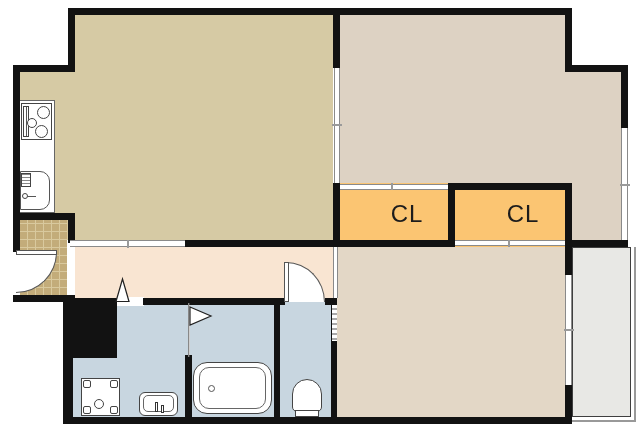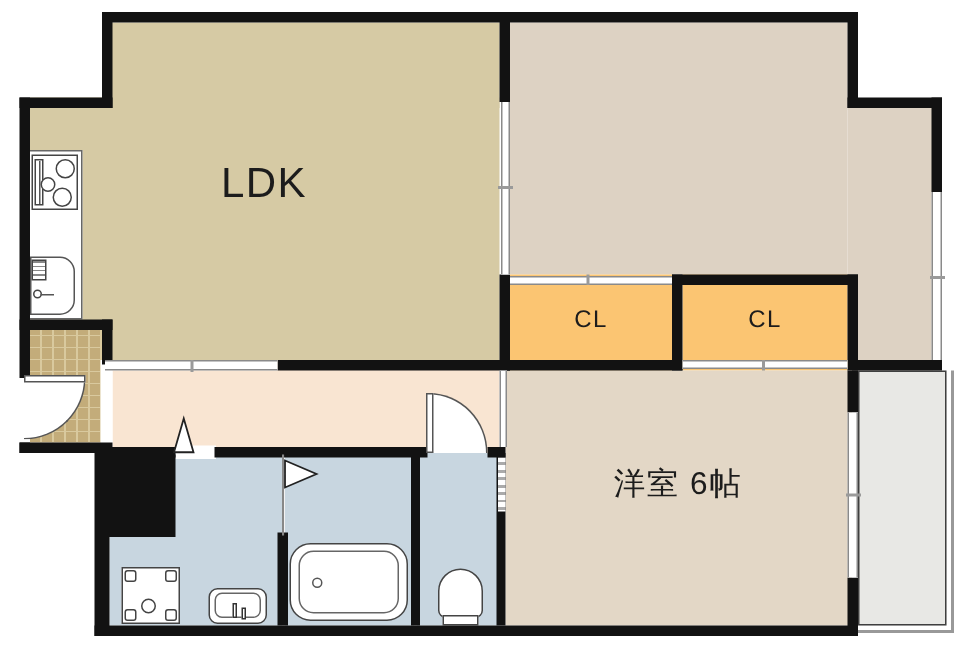--- a/index.html
+++ b/index.html
@@ -15,21 +15,21 @@
   .door-v{z-index:5;background:#fff;border-left:1.3px solid var(--door_line,#8a8a8a);
           border-right:1.3px solid var(--door_line,#8a8a8a);}
   .tick{z-index:5;background:#9a9a9a;}
   .arc{z-index:6;background:#fff;}
   .leaf{z-index:6;background:#fff;border:1px solid #555;}
   svg.overlay{z-index:7;position:absolute;left:0;top:0;pointer-events:none;}
   .label{z-index:8;position:absolute;transform:translate(-50%,-50%);color:#1c1c1c;
          white-space:nowrap;letter-spacing:1px;}
   .label-lg{font-size:28px;}
   .label-md{font-size:21px;}
-  .label-sm{font-size:16px;}
+  .label-sm{font-size:24px;margin-left:13px;}
   .circle{border-radius:50%;}
   #genkan{background-color:var(--genkan_tile,#c3ac7a);
     background-image:
       repeating-linear-gradient(0deg,transparent 0 7px,var(--genkan_line,#d9c99e) 7px 8px),
       repeating-linear-gradient(90deg,transparent 0 7px,var(--genkan_line,#d9c99e) 7px 8px);}
   #balcony{background:var(--balcony,#e8e8e5);border:1.5px solid #3f3f3f;}
   .bal-line{z-index:2;background:#999;}
   #toilet-dashes{z-index:5;background:repeating-linear-gradient(180deg,#fff 0 3px,#aaa 3px 5px);}
 </style>
 </head>
@@ -135,18 +135,16 @@
   <div class="abs leaf" style="left:16px;top:250px;width:41px;height:5px;"></div>
   <div class="abs arc" style="left:286px;top:262px;width:39px;height:40px;border-top-right-radius:100%;border-top:1.5px solid #555;border-right:1.5px solid #555;"></div>
   <div class="abs leaf" style="left:283.5px;top:262px;width:5.5px;height:40px;"></div>
 
   <svg class="overlay" width="639" height="430" viewBox="0 0 639 430">
     <line x1="188.7" y1="303" x2="188.7" y2="357" stroke="#888" stroke-width="1.4"></line>
     <polygon points="116,301.5 129,301.5 122.5,279" fill="#fff" stroke="#222" stroke-width="1.2"></polygon>
     <polygon points="190,307 211,316 190,325" fill="#fff" stroke="#222" stroke-width="1.2"></polygon>
   </svg>
 
-  <div class="label label-lg" style="left:176px;top:122px;">LDK</div>
   <div class="label label-sm" style="left:394px;top:214px;">CL</div>
   <div class="label label-sm" style="left:510px;top:214px;">CL</div>
-  <div class="label label-md" style="left:452px;top:322px;">洋室 6帖</div>
 
 </div>
 
 </body></html>

